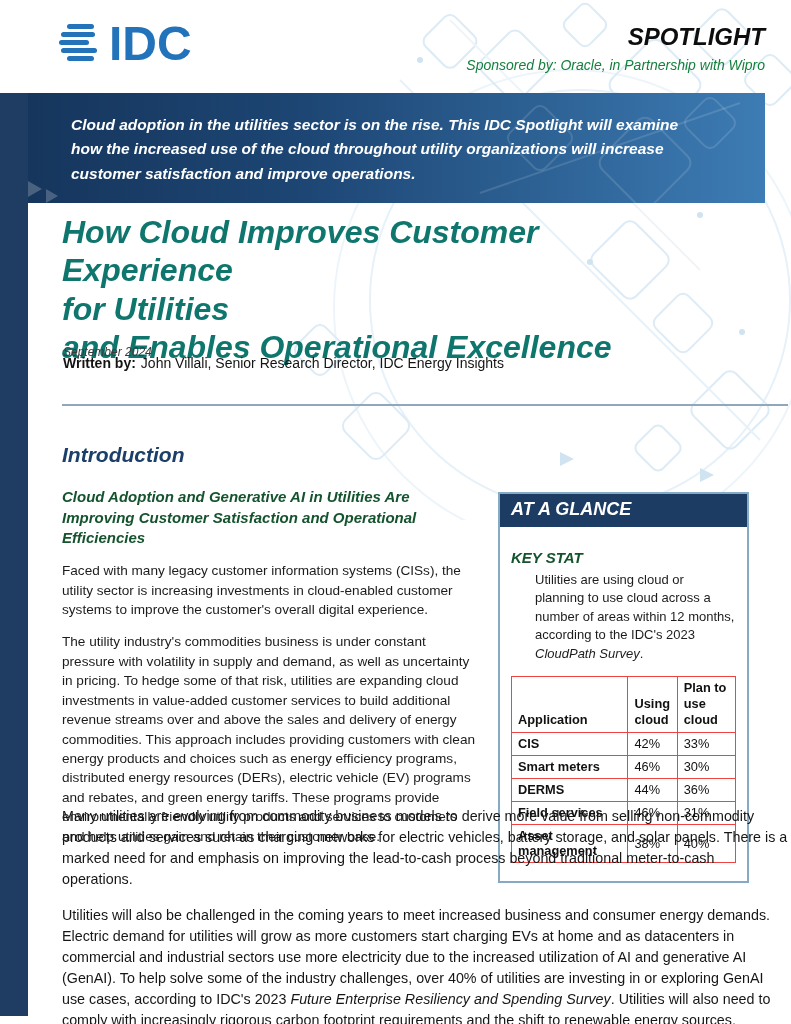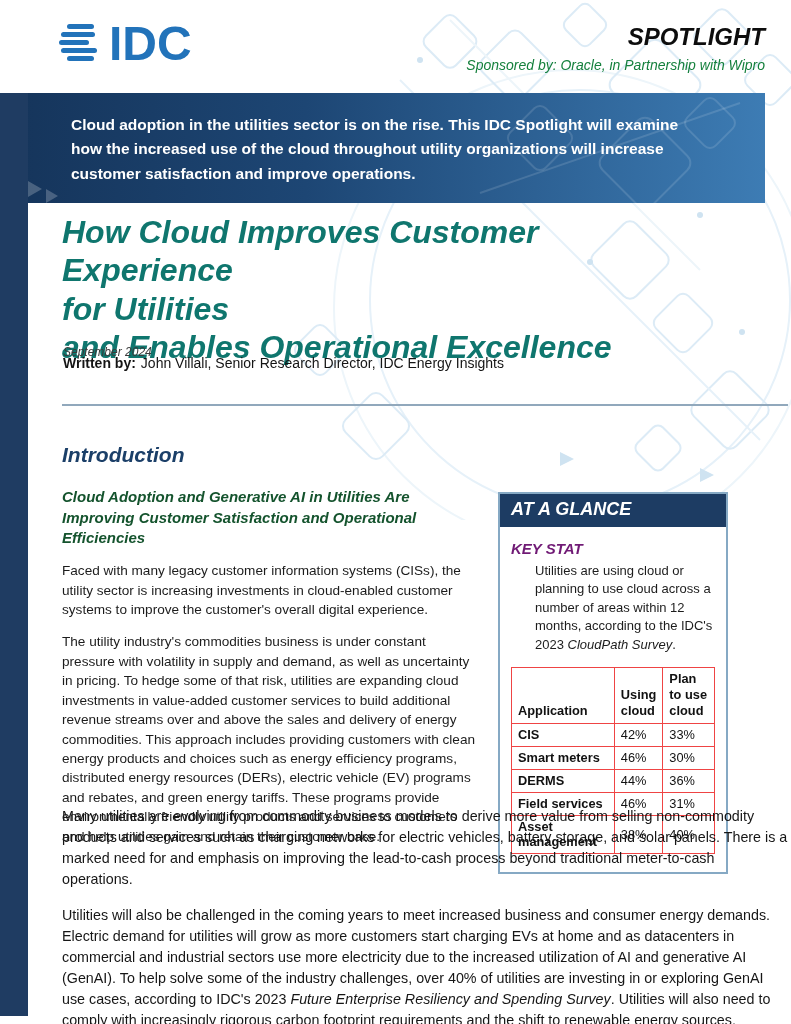--- a/index.html
+++ b/index.html
@@ -13,46 +13,46 @@
   .logo{position:absolute;left:58px;top:20px;display:flex;align-items:center;gap:5px;}
   .logo-text{font-size:48px;font-weight:700;color:#2273ba;line-height:1;letter-spacing:0px;}
   .spotlight{position:absolute;top:23px;right:26px;font-style:italic;font-weight:700;
              font-size:24px;color:#0d0d0d;}
   .sponsor{position:absolute;top:57px;right:26px;font-style:italic;font-size:14px;color:#15803d;}
 
   
   .left-bar{position:absolute;left:0;top:93px;width:28px;height:923px;background:#1f3c62;}
   .banner{position:absolute;left:0;top:93px;width:765px;height:110px;box-sizing:border-box;
           background:linear-gradient(90deg,#15345a 0%,#1d4674 40%,#3d7cb4 100%);
-          padding:20px 55px 0 71px;}
+          padding:20px 55px 0 71px;font-style:italic;}
   .banner-text{position:relative;color:#ffffff;font-weight:700;font-size:15.5px;line-height:1.58;}
   .banner-overlay{position:absolute;top:0;left:0;pointer-events:none;}
 
   
   .title{position:absolute;left:62px;top:213px;width:650px;font-style:italic;font-weight:700;
          font-size:32px;line-height:1.2;color:#0f766e;}
   .date{position:absolute;left:63px;top:345px;font-style:italic;font-size:12px;color:#3a3a3a;}
   .written{position:absolute;left:63px;top:355px;font-size:14px;color:#141414;}
   .written .label{font-weight:700;margin-right:5px;}
   .rule{position:absolute;left:62px;top:404px;width:726px;border-top:2px solid #91a8bc;}
 
   
   .intro-h{position:absolute;left:62px;top:443px;font-style:italic;font-weight:700;
            font-size:21px;color:#1b3f68;}
   .col-left{position:absolute;left:62px;top:487px;width:414px;}
   .sub-h{font-style:italic;font-weight:700;font-size:15px;line-height:1.38;color:#14532d;margin:0 0 12px;}
   .col-left p{margin:0 0 13px;font-size:13.6px;line-height:1.43;color:#1c1c1c;}
 
   
-  .sidebar{position:absolute;left:498px;top:492px;width:230px;box-sizing:border-box;
+  .sidebar{position:absolute;left:498px;top:492px;width:251px;box-sizing:border-box;
            border:2px solid #86a9c4;background:#ffffff;}
   .sidebar-h{background:#1d3c63;color:#ffffff;font-style:italic;font-weight:700;
              font-size:18px;padding:5px 11px 7px;}
   .sidebar-b{padding:9px 11px 18px;}
-  .keystat{color:#701a75;font-style:italic;font-weight:700;font-size:15px;margin:4px 0 5px;}
+  .keystat{color:#14532d;font-style:italic;font-weight:700;font-size:15px;margin:13px 0 5px;}
   .sidebar-desc{font-size:13px;line-height:1.42;color:#1c1c1c;margin-left:24px;}
   .aag-table{width:100%;border-collapse:collapse;margin-top:13px;font-size:12.8px;color:#111111;}
   .aag-table th,.aag-table td{border:1px solid #ef4444;padding:3px 6px 4px;text-align:left;}
   .aag-table th{font-weight:700;vertical-align:bottom;line-height:1.25;}
   .aag-table td.app{font-weight:700;}
   .c-app{width:52%;} .c-using{width:22%;} .c-plan{width:26%;}
 
   
   .full-paras{position:absolute;left:62px;top:806px;width:727px;}
   .full-paras p{margin:0 0 15px;font-size:14.3px;line-height:1.47;color:#161616;}

